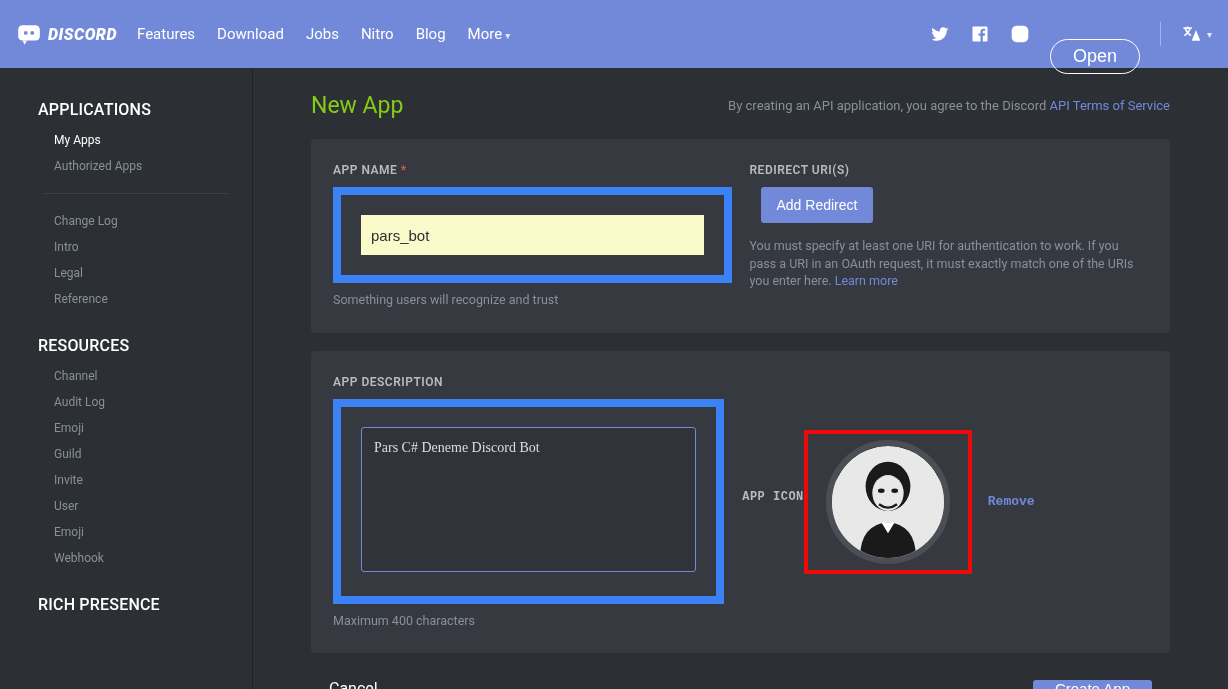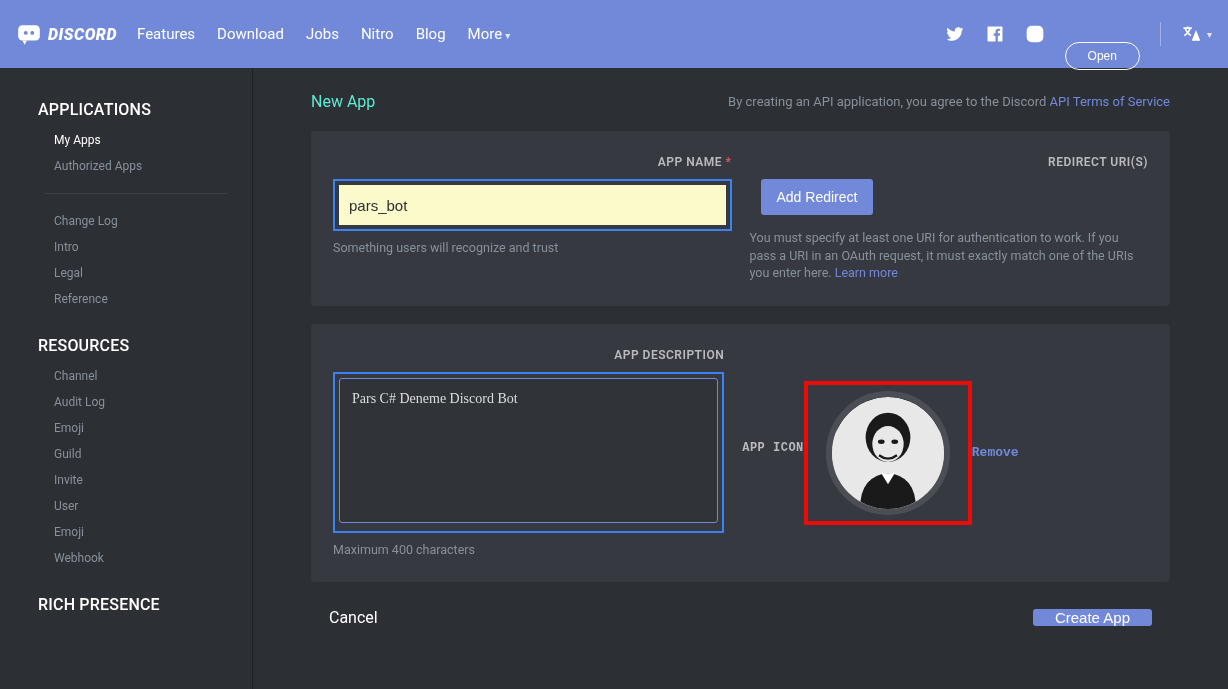--- a/index.html
+++ b/index.html
@@ -8,57 +8,57 @@
 
 .topnav { background: #7289da; height: 68px; display: flex; align-items: center; padding: 0 16px; }
 .brand { display: flex; align-items: center; gap: 6px; margin-right: 20px; }
 .brand-icon { width: 26px; height: 26px; }
 .brand-text { font-weight: 900; font-size: 16px; letter-spacing: 0.5px; color: #fff; font-style: italic; }
 .nav-links { display: flex; gap: 22px; align-items: center; }
 .nav-link { color: #fff; font-size: 15px; text-decoration: none; }
 .nav-chevron { font-size: 10px; margin-left: 3px; opacity: 0.8; }
 .nav-right { margin-left: auto; display: flex; align-items: center; gap: 20px; }
 .nav-icon { width: 20px; height: 20px; fill: #fff; color: #fff; }
-.open-btn { border: 1px solid #fff; border-radius: 18px; padding: 6px 22px; color: #fff; background: transparent; font-size: 12px; cursor: pointer; margin-top: 44px; }
+.open-btn { border: 1px solid #fff; border-radius: 18px; padding: 6px 22px; color: #fff; background: transparent; font-size: 18px; cursor: pointer; margin-top: 44px; }
 .divider-v { width: 1px; height: 24px; background: rgba(255,255,255,0.35); }
 .lang { display: flex; align-items: center; gap: 3px; }
 
 
 .page { display: flex; height: calc(689px - 68px); }
 .sidebar { width: 253px; background: #2c2f33; border-right: 1px solid #1e2124; padding: 28px 0 0 0; height: 100%; overflow: hidden; }
 .side-section-title { color: #fff; font-size: 16px; font-weight: 500; padding: 4px 0 8px 38px; letter-spacing: 0.2px; }
 .side-item { color: #87909c; font-size: 12px; padding: 6px 0 6px 54px; cursor: pointer; }
 .side-item.active { color: #fff; }
 .side-sep { border: none; border-top: 1px solid #3b3e44; margin: 14px 24px 14px 44px; }
 
 .content { flex: 1; overflow-y: auto; padding: 24px 58px 24px 58px; }
 .content-header { display: flex; align-items: center; margin-bottom: 20px; }
-.page-title { font-size: 16px; font-weight: 400; color: #5eead4; margin-right: auto; }
+.page-title { font-size: 23px; font-weight: 400; color: #84cc16; margin-right: auto; }
 .terms { font-size: 13px; color: #87909c; }
 .terms a { color: #7289da; text-decoration: none; }
 
 .panel { background: #36393f; border-radius: 4px; padding: 24px 22px; margin-bottom: 18px; }
 .row { display: flex; gap: 18px; }
 .col { flex: 1; }
 
-.label { font-size: 12px; font-weight: 600; color: #b9bbbe; letter-spacing: 0.5px; text-transform: uppercase; margin-bottom: 10px; display: block; text-align: right; }
+.label { font-size: 12px; font-weight: 600; color: #b9bbbe; letter-spacing: 0.5px; text-transform: uppercase; margin-bottom: 10px; display: block; }
 .req { color: #d35d5d; }
 .help { font-size: 12.5px; color: #87909c; margin-top: 8px; line-height: 1.4; }
 .help a { color: #7289da; text-decoration: none; }
 
-.hl-red { border: 2px solid #3b82f6; padding: 4px; }
+.hl-red { border: 8px solid #3b82f6; padding: 20px; }
 .input-name { width: 100%; height: 40px; background: #fbfacb; border: none; padding: 0 10px; font-size: 15px; color: #2c2f33; outline: none; }
 .add-btn { background: #7289da; color: #fff; border: none; border-radius: 3px; padding: 10px 16px; font-size: 14px; cursor: pointer; margin-left: 11px; }
 
 .textarea { width: 100%; height: 145px; background: #303338; border: 1px solid #7289da; border-radius: 3px; padding: 12px; color: #dcddde; font-family: Liberation Serif, serif; font-size: 14px; resize: none; outline: none; }
 
 .icon-wrap { display: flex; flex-direction: row; align-items: center; font-family: Liberation Mono, monospace; }
 .avatar-box { border: 4px solid #ef0a0a; padding: 6px 18px; }
 .avatar { width: 124px; height: 124px; border-radius: 50%; border: 6px solid #4b4e54; background: radial-gradient(circle at 50% 35%, #eaeaea 0%, #eaeaea 40%, #1a1a1a 42%, #1a1a1a 55%, #ddd 57%, #ddd 100%); overflow: hidden; display: flex; align-items: center; justify-content: center; }
-.remove-link { color: #7289da; font-size: 13px; font-weight: 600; margin-top: 0; cursor: pointer; }
+.remove-link { color: #7289da; font-size: 13px; font-weight: 600; margin-top: 0; cursor: pointer; padding-left: 16px; }
 
 .actions { display: flex; align-items: center; padding: 8px 18px 4px 18px; }
 .cancel { color: #fff; font-size: 16px; cursor: pointer; }
 .create-btn { margin-left: auto; background: #7289da; color: #fff; border: none; border-radius: 3px; padding: 0 22px; font-size: 15px; cursor: pointer; }
 
 
 .content::-webkit-scrollbar { width: 0; }
 </style>
 </head>
 <body>

